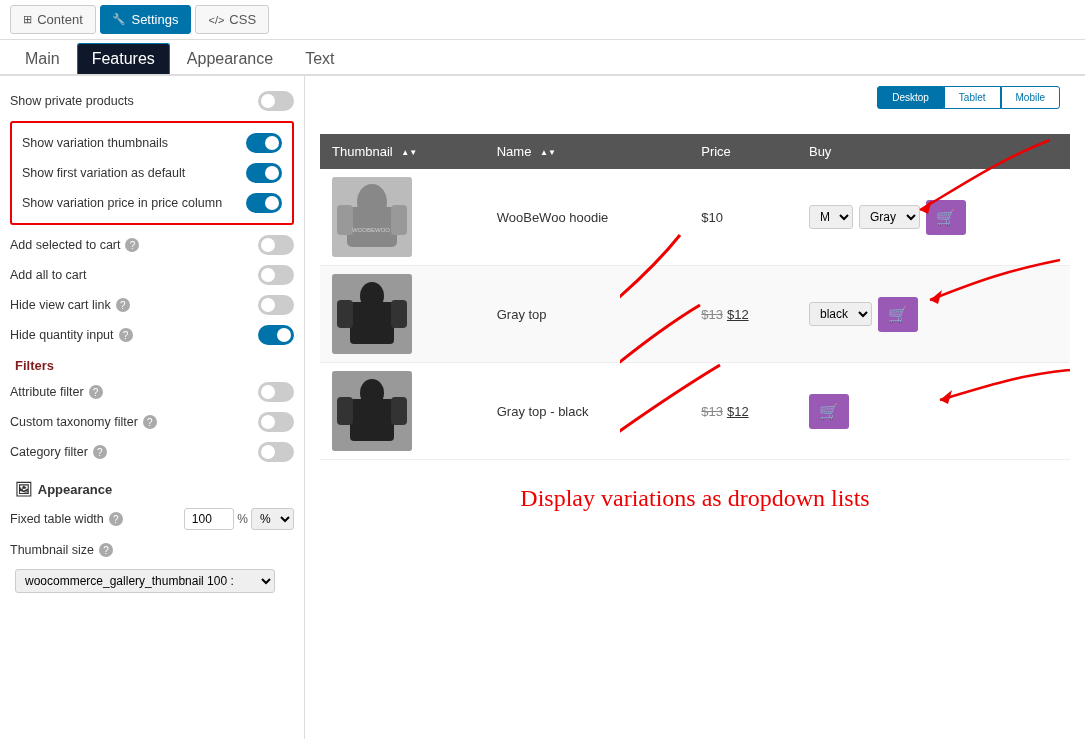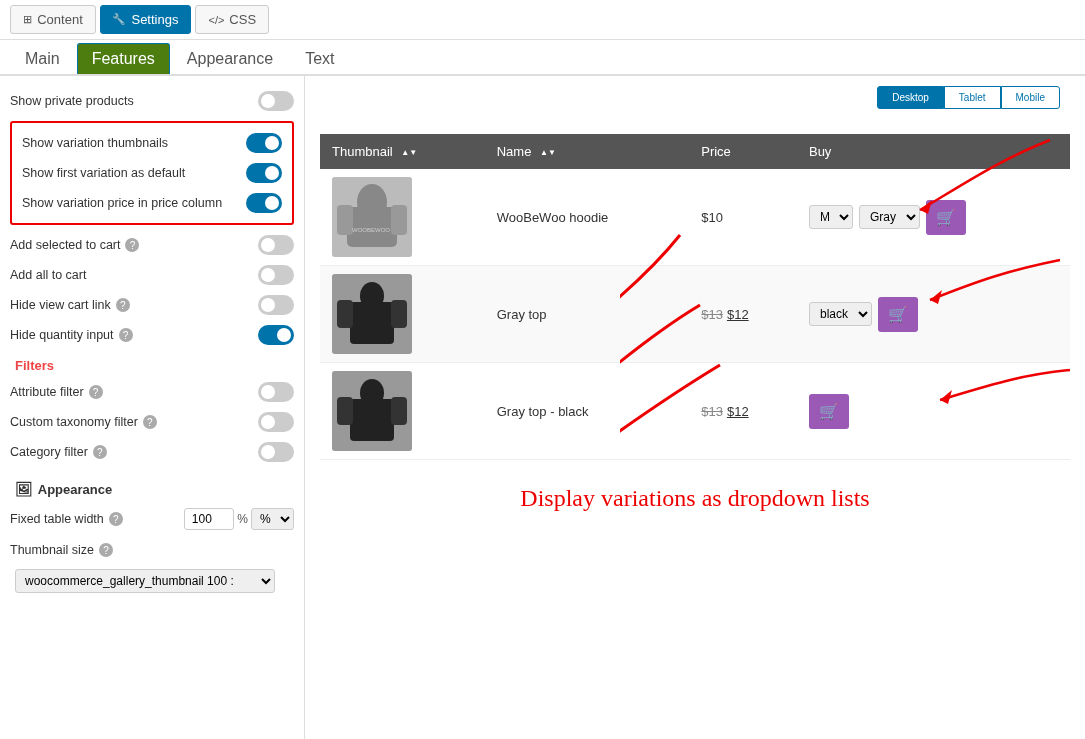--- a/index.html
+++ b/index.html
@@ -7,21 +7,21 @@
 
     
     .top-nav { display: flex; align-items: center; background: #fff; border-bottom: 1px solid #ddd; padding: 0 10px; height: 40px; gap: 4px; }
     .top-nav-btn { padding: 6px 12px; border: 1px solid #ccc; background: #f7f7f7; border-radius: 3px; cursor: pointer; font-size: 13px; color: #555; display: flex; align-items: center; gap: 5px; }
     .top-nav-btn.active { background: #0073aa; color: #fff; border-color: #0073aa; }
     .top-nav-btn .icon { font-size: 11px; }
 
     
     .sub-tabs { display: flex; background: #fff; border-bottom: 2px solid #ddd; padding: 0 10px; height: 36px; align-items: flex-end; }
     .sub-tab { padding: 6px 14px; cursor: pointer; font-size: 16px; color: #555; border: 1px solid transparent; border-bottom: none; margin-right: 2px; border-radius: 3px 3px 0 0; }
-    .sub-tab.active { background: #4d7c0f; color: #fff; border-color: #0073aa; }
+    .sub-tab.active { background: #0f172a; color: #fff; border-color: #0073aa; }
 
     
     .main-layout { display: flex; height: calc(739px - 76px); }
 
     
     .sidebar { width: 305px; background: #fff; border-right: 1px solid #ddd; overflow-y: auto; padding: 10px 0; flex-shrink: 0; }
     .sidebar-row { display: flex; align-items: center; padding: 5px 10px; justify-content: space-between; min-height: 30px; }
     .sidebar-row-label { display: flex; align-items: center; gap: 5px; color: #333; font-size: 12.5px; }
     .help-icon { display: inline-flex; align-items: center; justify-content: center; width: 14px; height: 14px; background: #aaa; color: #fff; border-radius: 50%; font-size: 10px; cursor: pointer; }
 
@@ -31,21 +31,21 @@
     .toggle-slider { position: absolute; cursor: pointer; top: 0; left: 0; right: 0; bottom: 0; background: #ccc; border-radius: 20px; transition: 0.3s; }
     .toggle-slider:before { position: absolute; content: ""; height: 14px; width: 14px; left: 3px; bottom: 3px; background: #fff; border-radius: 50%; transition: 0.3s; }
     .toggle input:checked + .toggle-slider { background: #0073aa; }
     .toggle input:checked + .toggle-slider:before { transform: translateX(16px); }
 
     
     .highlight-box { border: 2px solid #e00; margin: 5px 10px; border-radius: 3px; padding: 5px 5px; }
     .highlight-box .sidebar-row { padding: 4px 5px; }
 
     
-    .section-title { padding: 8px 15px 4px; font-size: 13px; font-weight: bold; color: #ef4444; }
+    .section-title { padding: 8px 15px 4px; font-size: 13px; font-weight: bold; color: #7f1d1d; }
 
     
     .appearance-section { padding: 8px 0; }
     .appearance-title { padding: 6px 15px; font-size: 13px; font-weight: bold; display: flex; align-items: center; gap: 5px; }
     .appearance-title .img-icon { font-size: 14px; }
 
     
     .number-input-group { display: flex; align-items: center; gap: 3px; }
     .number-input { width: 50px; padding: 3px 5px; border: 1px solid #ccc; border-radius: 3px; text-align: center; font-size: 12px; }
     .unit-label { font-size: 12px; color: #555; }

